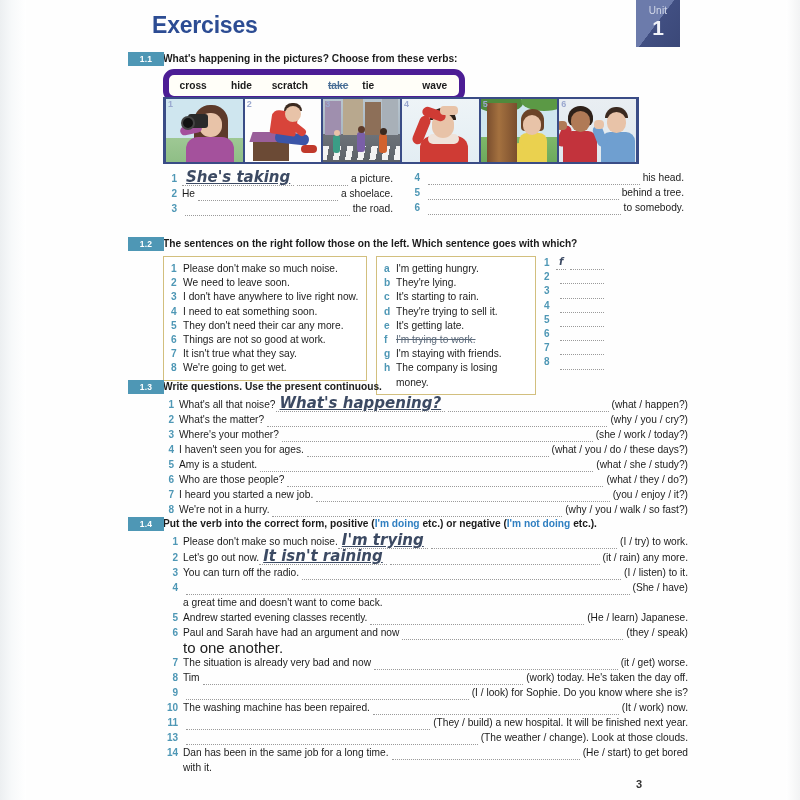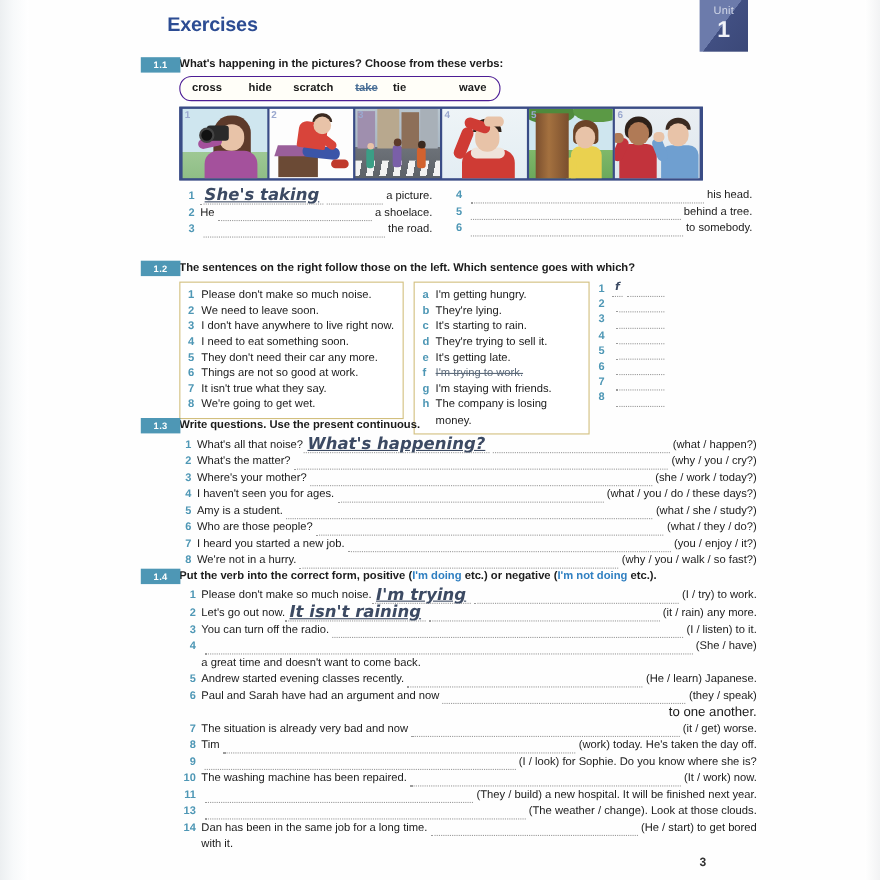--- a/index.html
+++ b/index.html
@@ -38,21 +38,21 @@
     font-size: 10px; line-height: 13px; padding-top: 4px; letter-spacing: .2px;
     color: #d2d8e8;
   }
   .unit-badge .u-num {
     font-size: 21px; line-height: 22px; font-weight: bold; color: #f0f2f8;
   }
 
   
   .page-title {
     position: absolute; left: 152px; top: 12px;
-    font-size: 18px; font-weight: bold; color: #2c4c93;
+    font-size: 23px; font-weight: bold; color: #2c4c93;
     letter-spacing: -0.2px;
   }
 
   
   .ex { position: absolute; }
   .ex-num {
     position: absolute; left: 0; top: 0;
     width: 36px; height: 14px; line-height: 14px;
     background: #4e97b5; color: #ffffff;
     font-size: 8.5px; font-weight: bold; text-align: center;
@@ -62,21 +62,21 @@
     margin-left: 35px;
     font-size: 10.2px; font-weight: bold; color: #1b1b1b;
     line-height: 14px;
   }
   .ex-head .hl { color: #2f7fc1; }
 
   
   .verb-box {
     position: absolute; left: 35px; top: 17px;
     width: 290px; height: 21px;
-    border: 1px solid #4c1d95; border-radius: 11px;
+    border: 6px solid #4c1d95; border-radius: 11px;
     background: #fffef8;
     display: flex; align-items: center;
   }
   .verb {
     font-size: 10.2px; color: #1b1b1b; font-weight: 600;
   }
   .verb.strike { color: #4a6f96; text-decoration: line-through; }
 
   
   .pic-strip {
@@ -552,21 +552,21 @@
           <span class="lead">Andrew started evening classes recently. </span>
           <span class="dots"></span>
           <span class="tail">(He / learn) Japanese.</span>
         </div>
         <div class="aline-row">
           <span class="rnum wide">6</span>
           <span class="lead">Paul and Sarah have had an argument and now </span>
           <span class="dots"></span>
           <span class="tail">(they / speak)</span>
         </div>
-        <div style="font-size: 12px; line-height: 15px; color: rgb(27, 27, 27); padding-left: 23px; text-align: right;">to one another.</div>
+        <div style="font-size: 15px; line-height: 15px; color: rgb(27, 27, 27); padding-left: 23px;">to one another.</div>
         <div class="aline-row">
           <span class="rnum wide">7</span>
           <span class="lead">The situation is already very bad and now </span>
           <span class="dots"></span>
           <span class="tail">(it / get) worse.</span>
         </div>
         <div class="aline-row">
           <span class="rnum wide">8</span>
           <span class="lead">Tim </span>
           <span class="dots"></span>

